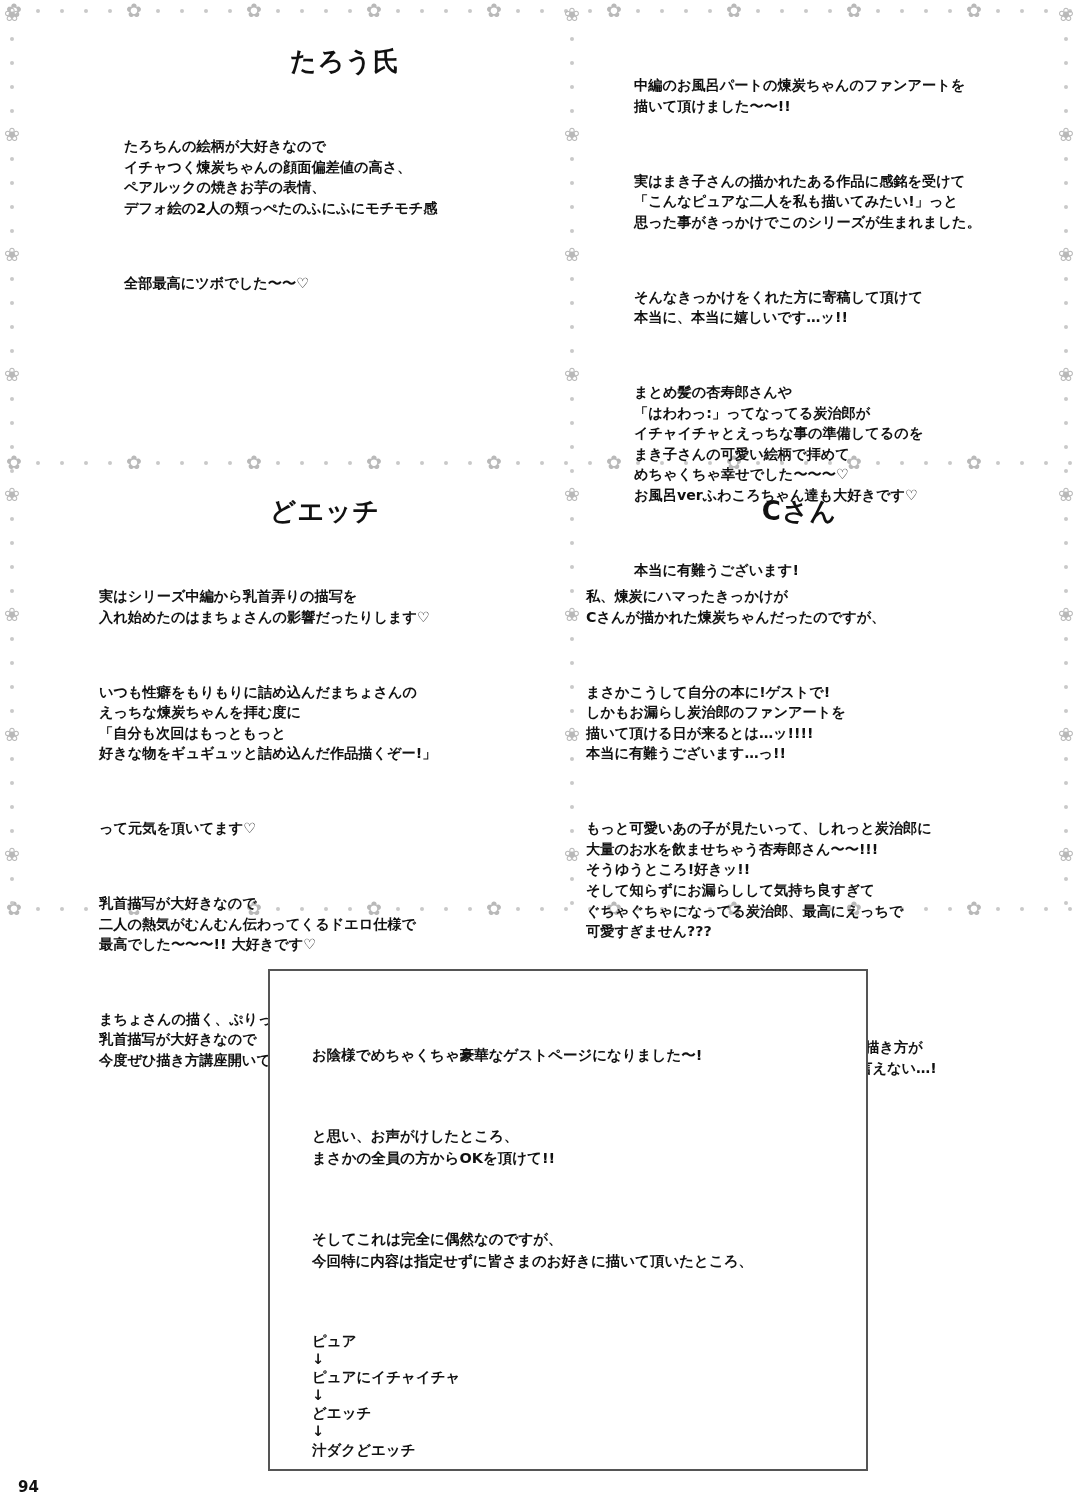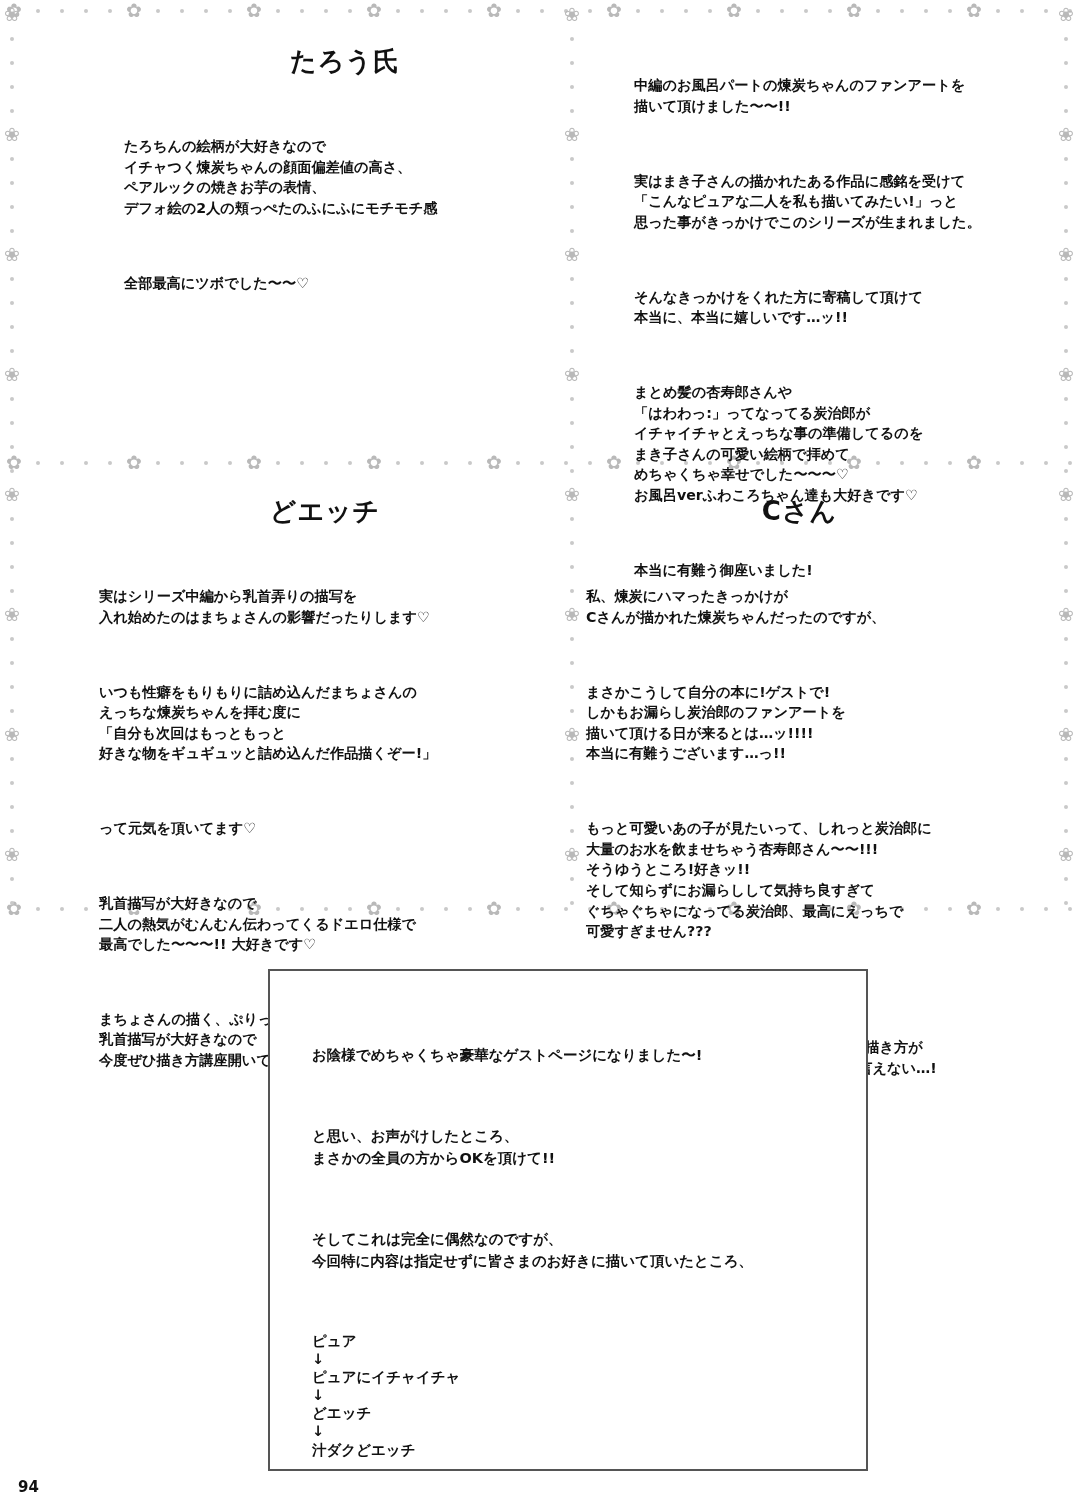--- a/index.html
+++ b/index.html
@@ -389,21 +389,21 @@
 「こんなピュアな二人を私も描いてみたい!」っと
 思った事がきっかけでこのシリーズが生まれました。</p>
       <p>そんなきっかけをくれた方に寄稿して頂けて
 本当に、本当に嬉しいです…ッ!!</p>
       <p>まとめ髪の杏寿郎さんや
 「はわわっ:」ってなってる炭治郎が
 イチャイチャとえっちな事の準備してるのを
 まき子さんの可愛い絵柄で拝めて
 めちゃくちゃ幸せでした〜〜〜♡
 お風呂verふわころちゃん達も大好きです♡</p>
-      <p>本当に有難う御座いました!</p>
+      <p>本当に有難うございます!</p>
     </div>
   </section>
 
   <section class="panel" id="panel-macho">
     <h2 class="title">どエッチ</h2>
     <div class="body">
       <p>実はシリーズ中編から乳首弄りの描写を
 入れ始めたのはまちょさんの影響だったりします♡</p>
       <p>いつも性癖をもりもりに詰め込んだまちょさんの
 えっちな煉炭ちゃんを拝む度に

